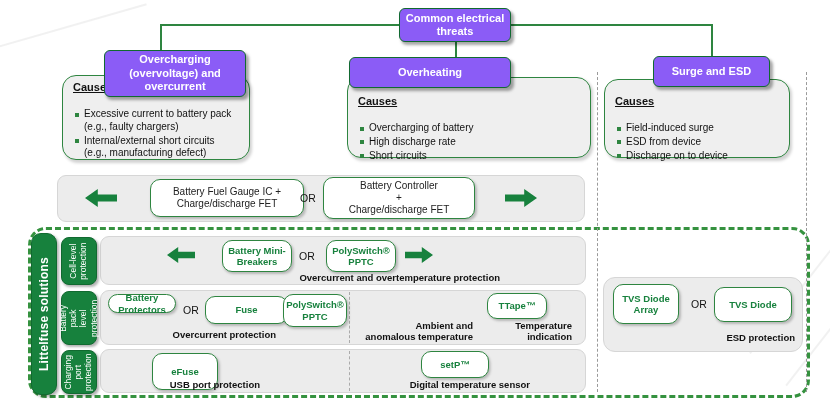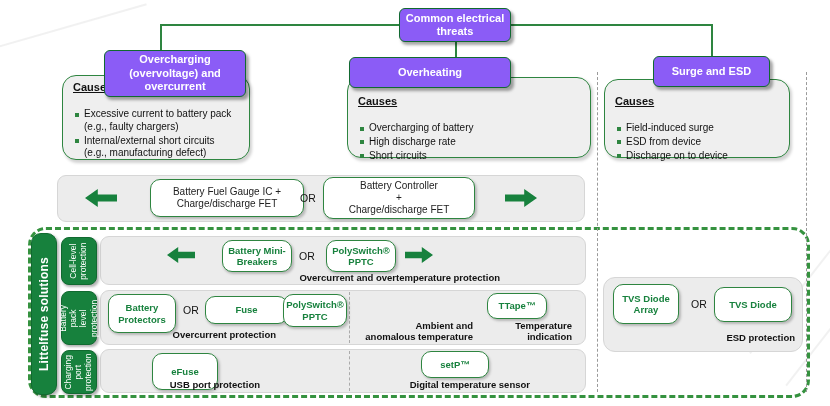--- a/index.html
+++ b/index.html
@@ -159,21 +159,21 @@
 
   <div class="arrow arrow-left" style="left:167px; top:247px; width:28px; height:16px;"></div>
   <div class="wbox sbox" style="left:222px; top:240px; width:70px; height:32px;">Battery Mini-
 Breakers</div>
   <div class="or" style="left:299px; top:250px;">OR</div>
   <div class="wbox sbox" style="left:326px; top:240px; width:70px; height:32px;">PolySwitch®
 PPTC</div>
   <div class="arrow arrow-right" style="left:405px; top:247px; width:28px; height:16px;"></div>
   <div class="cap" style="left:120px; top:272px; width:380px;">Overcurrent and overtemperature protection</div>
 
-  <div class="wbox sbox" style="left:108px; top:294px; width:68px; height:39px;">Battery
+  <div class="wbox sbox" style="left:108px; top:294px; width:68px; height:19px;">Battery
 Protectors</div>
   <div class="or" style="left:183px; top:304px;">OR</div>
   <div class="wbox sbox" style="left:205px; top:296px; width:83px; height:28px;">Fuse</div>
   <div class="wbox sbox" style="left:283px; top:294px; width:64px; height:33px;">PolySwitch®
 PPTC</div>
   <div class="cap" style="left:100px; top:329px; width:176px;">Overcurrent protection</div>
   <div class="cap" style="left:355px; top:320px; width:118px;">Ambient and
 anomalous temperature</div>
   <div class="wbox sbox" style="left:487px; top:293px; width:60px; height:26px;border-radius:10px;">TTape™</div>
   <div class="cap" style="left:462px; top:320px; width:110px;">Temperature

